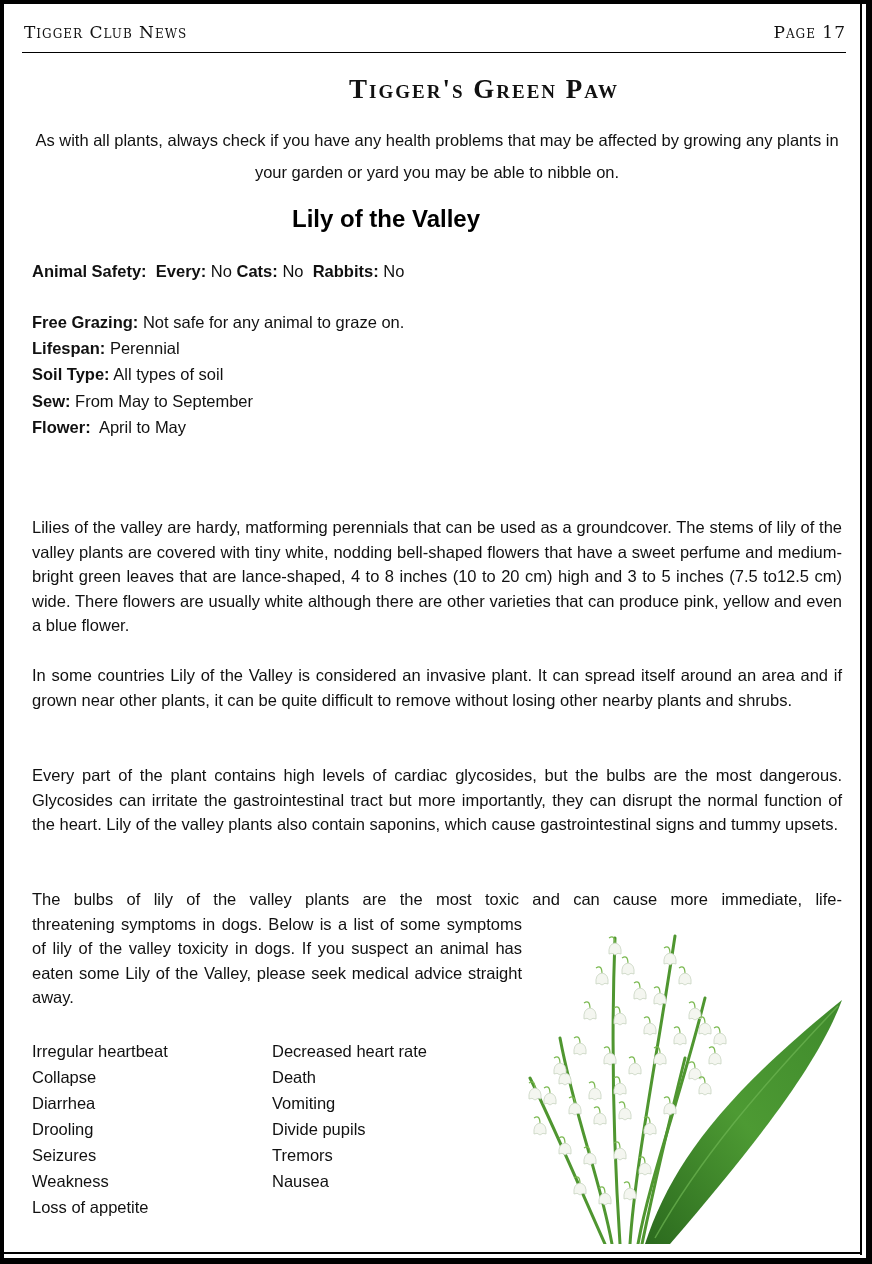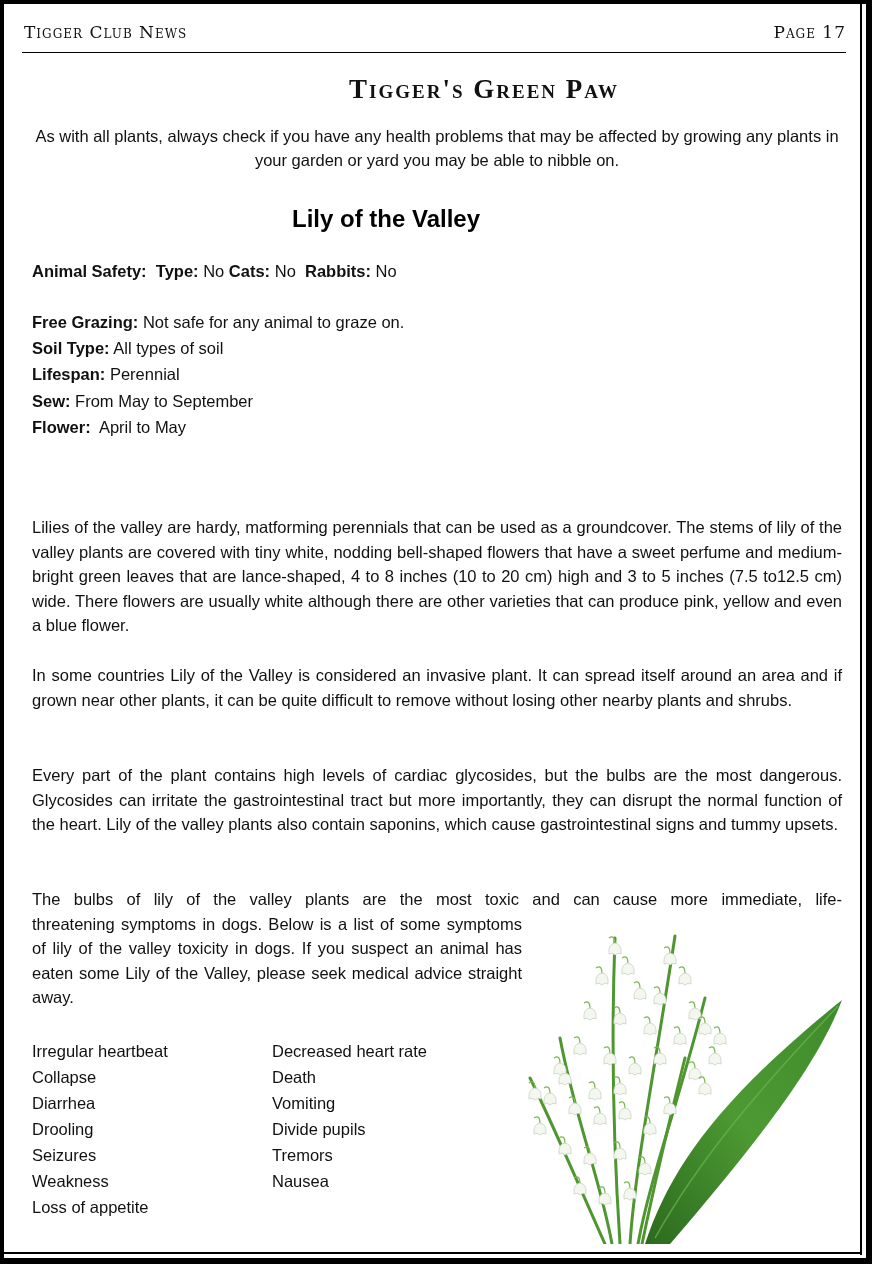--- a/index.html
+++ b/index.html
@@ -24,21 +24,21 @@
     .hdr-left { left: 0; }
     .hdr-right { right: 0; }
     .hdr-rule { position: absolute; left: 22px; top: 52px; width: 824px; height: 1px; background: #000; }
     .section-title {
       position: absolute; left: 0; top: 74px; width: 872px; text-align: center;
       font-family: "Liberation Serif", "DejaVu Serif", serif; font-weight: bold;
       font-variant: small-caps; font-size: 27px; letter-spacing: 2px; color: #111; margin-left: 48px;
     }
     .intro {
       position: absolute; left: 32px; top: 124px; width: 810px; text-align: center;
-      font-family: "Liberation Sans", "DejaVu Sans", sans-serif; font-size: 16.5px; line-height: 24px; color: #111;
+      font-family: "Liberation Sans", "DejaVu Sans", sans-serif; font-size: 16.5px; line-height: 32px; color: #111;
     }
     .plant-title {
       position: absolute; left: 0; top: 205px; width: 772px; text-align: center;
       font-family: "Liberation Sans", "DejaVu Sans", sans-serif; font-weight: bold; font-size: 24px; color: #000;
     }
     .body-text {
       font-family: "Liberation Sans", "DejaVu Sans", sans-serif; font-size: 16.5px; color: #111;
     }
     .safety { position: absolute; left: 32px; top: 260px; line-height: 22px; }
     .facts { position: absolute; left: 32px; top: 309px; line-height: 26.2px; }
@@ -71,32 +71,32 @@
 <div class="hdr-rule"></div>
 
 <div class="section-title">Tigger's Green Paw</div>
 
 <div class="intro">As with all plants, always check if you have any health problems that may be affected by growing any plants in your garden  or yard you may be able to nibble on.</div>
 
 <div class="plant-title">Lily of the Valley</div>
 
 <div class="safety body-text">
   <b>Animal Safety:</b>&nbsp;
-  <b>Type:</b>
+  <b>Every:</b>
   <span>No</span>
   <b>Cats:</b>
   <span>No</span>&nbsp;
   <b>Rabbits:</b>
   <span>No</span>
 </div>
 
 <div class="facts body-text">
   <div><b>Free Grazing:</b> <span>Not safe for any animal to graze on.</span></div>
+  <div><b>Lifespan:</b> <span>Perennial</span></div>
   <div><b>Soil Type:</b> <span>All types of soil</span></div>
-  <div><b>Lifespan:</b> <span>Perennial</span></div>
   <div><b>Sew:</b> <span>From May to September</span></div>
   <div><b>Flower:</b> <span style="white-space:pre"> April to May</span></div>
 </div>
 
 <div class="para p1 body-text">Lilies of the valley are hardy, matforming perennials that can be used as a groundcover. The stems of lily of the valley plants are covered with tiny white, nodding bell-shaped flowers that have a sweet perfume and medium-bright green leaves that are lance-shaped, 4 to 8 inches (10 to 20 cm) high and 3 to 5 inches (7.5 to12.5 cm) wide. There flowers are usually white although there are other varieties that can produce pink, yellow and even a blue flower.</div>
 <div class="para p2 body-text">In some countries  Lily of the Valley is considered an invasive plant. It can spread itself around an area and if grown near other plants, it can be quite difficult to remove without losing other nearby plants and shrubs.</div>
 <div class="para p3 body-text">Every part of the plant contains high levels of cardiac glycosides, but the bulbs are the most dangerous. Glycosides can irritate the gastrointestinal tract but more importantly, they can disrupt the normal function of the heart. Lily of the valley plants also contain saponins, which cause gastrointestinal signs and tummy upsets.</div>
 <div class="para p4a body-text">The bulbs of lily of the valley plants are the most toxic and can cause more immediate, life-</div>
 <div class="para p4b body-text">threatening symptoms in dogs. Below is a list of some symptoms of lily of the valley toxicity in dogs. If you suspect an animal has eaten some Lily of the Valley, please seek medical advice straight away.</div>
 

